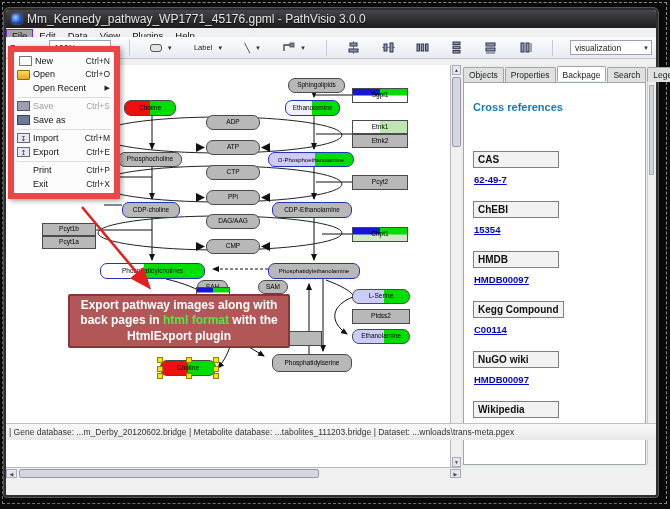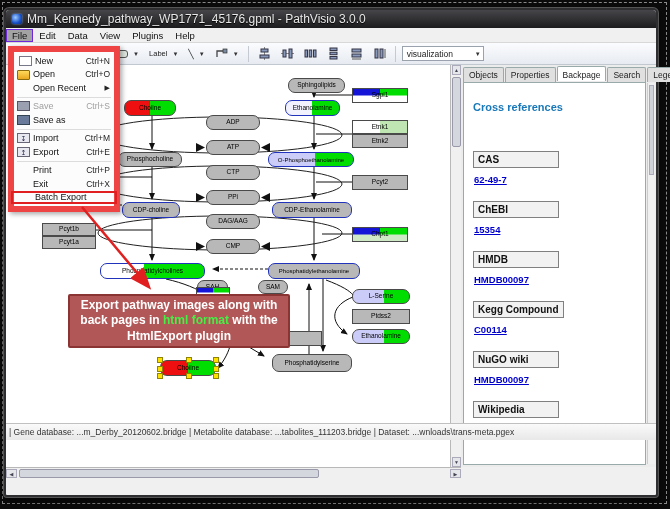--- a/index.html
+++ b/index.html
@@ -10,21 +10,21 @@
   .win { position:absolute; left:4px; top:8px; width:654px; height:489px; background:#f0f0f0; border:2px solid #2e2e30; border-radius:5px 5px 3px 3px; box-shadow:0 0 0 1px #555, 0 3px 8px rgba(0,0,0,.8); z-index:2; }
   .titlebar { position:absolute; left:0; top:0; width:650px; height:18px; background:linear-gradient(#46464a,#1c1c1e); border-radius:3px 3px 0 0; display:flex; align-items:center; padding:0 6px; gap:5px; }
   .titlebar .t { color:#e8e8e8; font-size:12px; text-shadow:0 1px 1px #000; white-space:nowrap; }
   .appicon { width:10px; height:10px; border-radius:2px; background:radial-gradient(circle at 35% 35%, #9ecbff, #1750c8 60%, #0a2a80); box-shadow:0 0 2px #7fb0ff; }
 
   .menubar { position:absolute; left:0; top:18px; width:650px; height:15px; background:#f0f0f0; border-bottom:1px solid #d8d8d8; display:flex; align-items:center; font-size:9.5px; color:#111; }
   .menubar .mi { padding:1px 6px; }
   .menubar .mi.active { border:1px solid #6d28d9; background:#a3a3a3; padding:0 5px; }
 
   
-  .toolbar { position:absolute; left:0; top:33px; width:650px; height:22px; background:linear-gradient(#fbfcfe,#e7ebf1); border-bottom:1px solid #c2c8d0; display:flex; align-items:center; gap:4px; padding:0 4px; font-size:8.5px; color:#222; }
+  .toolbar { position:absolute; left:0; top:27px; width:650px; height:22px; background:linear-gradient(#fbfcfe,#e7ebf1); border-bottom:1px solid #c2c8d0; display:flex; align-items:center; gap:4px; padding:0 4px; font-size:8.5px; color:#222;justify-content:space-between; }
   .tsep { width:1px; height:16px; background:#c5cad2; margin:0 2px; }
   .combo { background:#fff; border:1px solid #9aa2ae; height:15px; display:flex; align-items:center; justify-content:space-between; padding:0 2px 0 4px; font-size:8.5px; }
   .combo .cv { white-space:nowrap; }
   .darr { font-size:6px; color:#333; margin-left:4px; }
   .tbtn { display:flex; align-items:center; gap:1px; padding:1px 2px; border:1px solid transparent; border-radius:2px; }
   .nodeicon { width:12px; height:8px; border:1px solid #555; border-radius:3px; background:#dfe6df; }
   .lineicon { font-size:9px; color:#333; }
   .alicon { width:13px; height:13px; display:block; }
 
   
@@ -425,24 +425,20 @@
     <div class="fitem">
       <span class="ic"></span>
       <span class="lb">Print</span>
       <span class="sc">Ctrl+P</span>
     </div>
     <div class="fitem">
       <span class="ic"></span>
       <span class="lb">Exit</span>
       <span class="sc">Ctrl+X</span>
     </div>
-    <div class="fitem redbox">
-      <span class="ic"></span>
-      <span class="lb">Batch Export</span>
-    </div>
   </div>
 </div>
 
 <svg class="overlay">
   <defs>
     <marker id="rah" markerWidth="10" markerHeight="10" refX="7" refY="3.5" orient="auto">
         <path d="M0,0 L9,3.5 L0,7 Z" fill="#e02020"></path>
       </marker>
   </defs>
   <line x1="82" y1="207" x2="148" y2="286" stroke="#e02020" stroke-width="2.5" marker-end="url(#rah)"></line>

